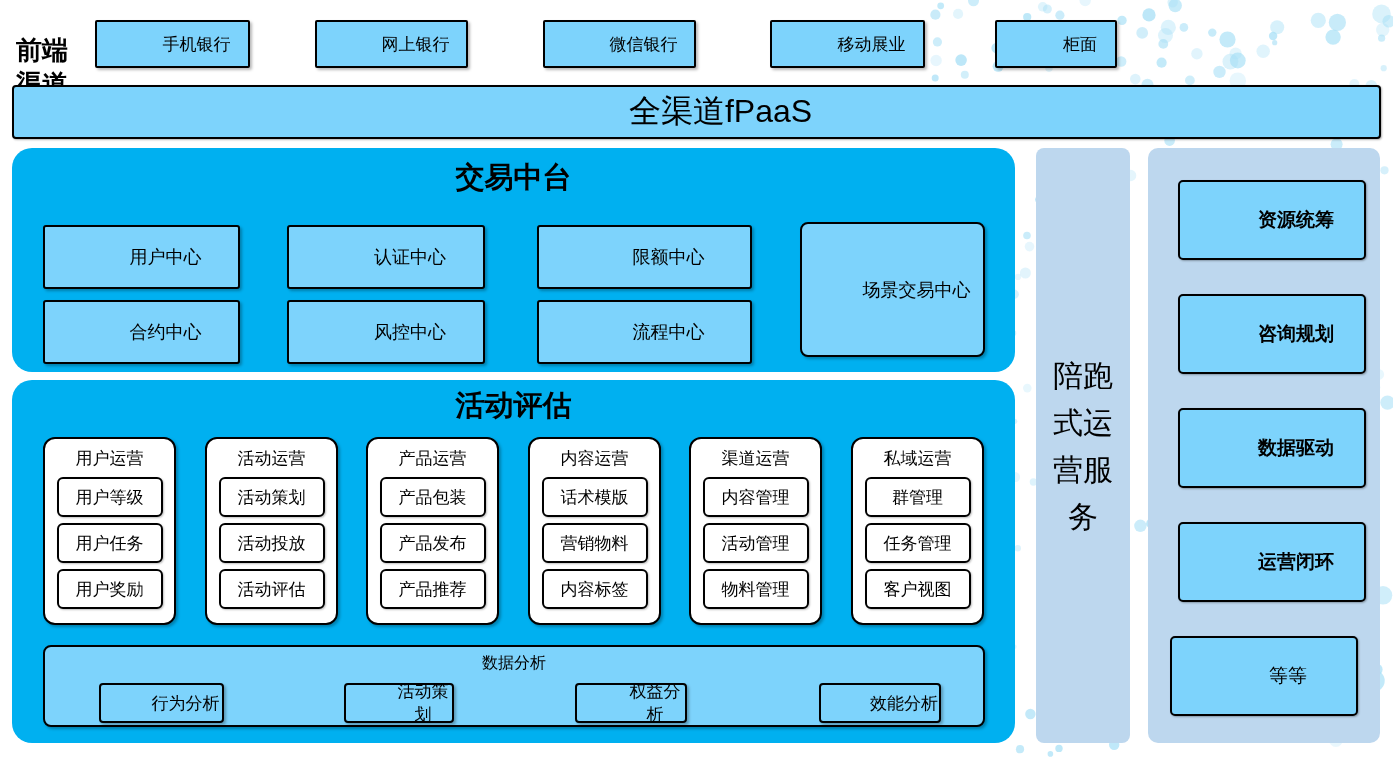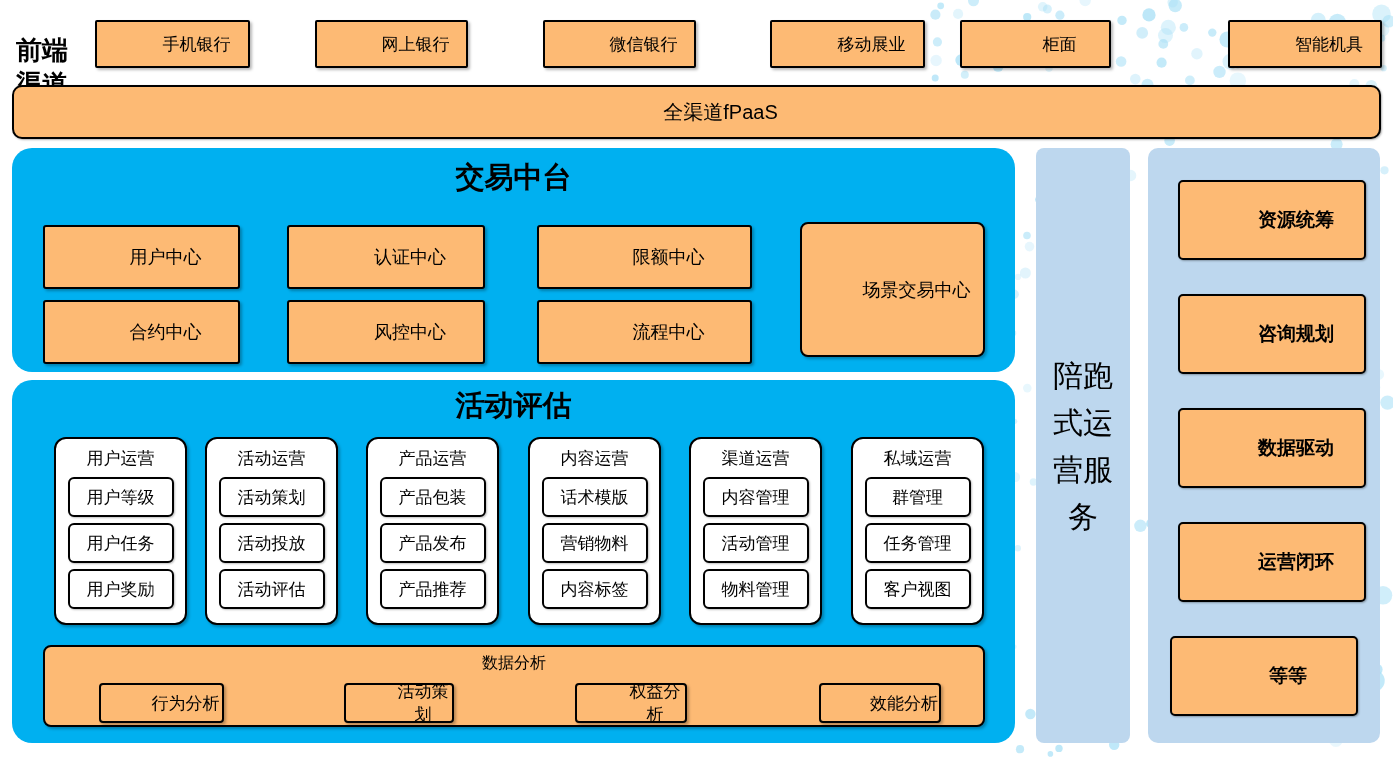--- a/index.html
+++ b/index.html
@@ -1,28 +1,28 @@
 <!DOCTYPE html>
 <html style="--blue: #00B0F0; --light: #BDD7EE;"><head>
 <meta charset="utf-8">
 <style>
   html,body{margin:0;padding:0;background:#fff;}
   .canvas{position:relative;width:1393px;height:759px;background:#fff;overflow:hidden;
           font-family:"Liberation Sans",sans-serif;color:#000;}
   .dots{position:absolute;left:0;top:0;z-index:0;}
   
-  .wbox{position:absolute;z-index:1;background:#fdba74;border:2px solid #000;
+  .wbox{position:absolute;z-index:1;background:#7dd3fc;border:2px solid #000;
         display:flex;align-items:center;justify-content:center;text-align:center;
         box-sizing:border-box;box-shadow:2px 2px 3px rgba(0,0,0,.28);padding-left:48px;}
   
   .front-label{position:absolute;z-index:1;left:8px;top:6px;width:68px;
                font-family:"Liberation Serif",serif;font-weight:bold;font-size:26px;
                line-height:34px;text-align:center;line-break:anywhere;word-break:break-all;margin-top:28px;}
   .chan{top:20px;height:48px;font-size:17px;border-radius:2px;}
-  .fpaas{left:12px;top:85px;width:1369px;height:54px;font-size:20px;border-radius:10px;
+  .fpaas{left:12px;top:85px;width:1369px;height:54px;font-size:32px;border-radius:4px;
          box-shadow:1px 1px 2px rgba(0,0,0,.3);}
   
   .bluepanel{position:absolute;z-index:1;background:var(--blue,#00B0F0);border-radius:20px;}
   .trade{left:12px;top:148px;width:1003px;height:224px;}
   .ops{left:12px;top:380px;width:1003px;height:363px;}
   .ptitle{position:absolute;left:0;right:0;text-align:center;font-weight:bold;font-size:29px;
           font-family:"Liberation Serif",serif;}
   .trade .ptitle{top:10px;}
   .ops .ptitle{top:6px;}
   .cbox{height:64px;font-size:18px;border-radius:3px;}
@@ -41,21 +41,21 @@
   .da-title{position:absolute;left:0;right:0;top:6px;text-align:center;font-size:16px;}
   .da-box{top:36px;height:40px;font-size:17px;border-radius:4px;}
   
   .lightpanel{position:absolute;z-index:1;background:var(--light,#BDD7EE);}
   .sidebar{left:1036px;top:148px;width:94px;height:595px;border-radius:8px;
            display:flex;align-items:center;justify-content:center;}
   .vtext{width:64px;font-size:30px;line-height:47px;text-align:center;
          line-break:anywhere;word-break:break-all;}
   .svc{left:1148px;top:148px;width:232px;height:595px;border-radius:10px;}
   .svc-box{left:22px;width:188px;height:80px;font-size:19px;border-radius:5px;
-           box-shadow:1px 1px 2px rgba(0,0,0,.3);font-weight:bold;}
+           box-shadow:1px 1px 2px rgba(0,0,0,.3);}
   .b{font-weight:bold;margin-left:8px;}
 </style>
 </head>
 <body>
 
 <div class="canvas">
 
   <svg class="dots" width="1393" height="759">
       <circle cx="936.1" cy="60.5" r="5.7" fill="#A6DFF6" opacity="0.27"></circle>
       <circle cx="958.1" cy="13.9" r="5.1" fill="#A6DFF6" opacity="0.31"></circle>
@@ -267,40 +267,39 @@
       <circle cx="1303.0" cy="350.2" r="8.4" fill="#A6DFF6" opacity="0.27"></circle>
       <circle cx="1273.3" cy="694.6" r="9.0" fill="#A6DFF6" opacity="0.34"></circle>
       <circle cx="1098.1" cy="730.1" r="4.2" fill="#A6DFF6" opacity="0.53"></circle>
     </svg>
 
   <div class="front-label">前端渠道</div>
   <div class="wbox chan" style="left:95px;width:155px">手机银行</div>
   <div class="wbox chan" style="left:315px;width:153px">网上银行</div>
   <div class="wbox chan" style="left:543px;width:153px">微信银行</div>
   <div class="wbox chan" style="left:770px;width:155px">移动展业</div>
-  <div class="wbox chan" style="left:960px;width:151px">柜面</div>
-  <div class="wbox chan" style="left:1228px;width:154px">智能机具</div>
+  <div class="wbox chan" style="left:995px;width:122px">柜面</div>
 
   <div class="wbox fpaas">全渠道fPaaS</div>
 
   <div class="bluepanel trade">
     <div class="ptitle">交易中台</div>
     <div class="wbox cbox" style="left:31px;top:77px;width:197px">用户中心</div>
     <div class="wbox cbox" style="left:275px;top:77px;width:198px">认证中心</div>
     <div class="wbox cbox" style="left:525px;top:77px;width:215px">限额中心</div>
     <div class="wbox cbox" style="left:31px;top:152px;width:197px">合约中心</div>
     <div class="wbox cbox" style="left:275px;top:152px;width:198px">风控中心</div>
     <div class="wbox cbox" style="left:525px;top:152px;width:215px">流程中心</div>
     <div class="wbox scene">场景交易中心</div>
   </div>
 
   <div class="bluepanel ops">
     <div class="ptitle">活动评估</div>
 
-    <div class="group" style="left:42px">
+    <div class="group" style="left:31px">
       <div class="gtitle">用户运营</div>
       <div class="gitem">用户等级</div>
       <div class="gitem">用户任务</div>
       <div class="gitem">用户奖励</div>
     </div>
     <div class="group" style="left:193px">
       <div class="gtitle">活动运营</div>
       <div class="gitem">活动策划</div>
       <div class="gitem">活动投放</div>
       <div class="gitem">活动评估</div>

